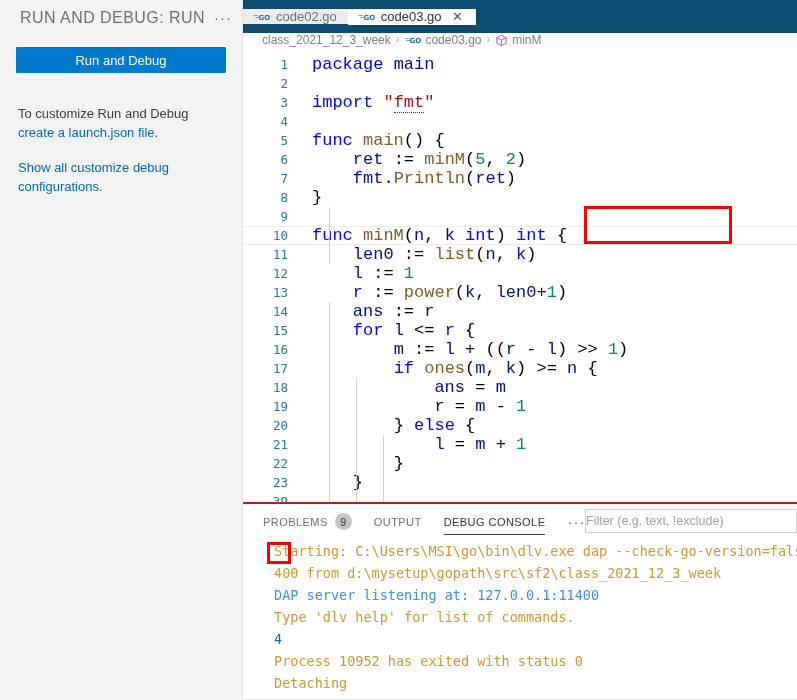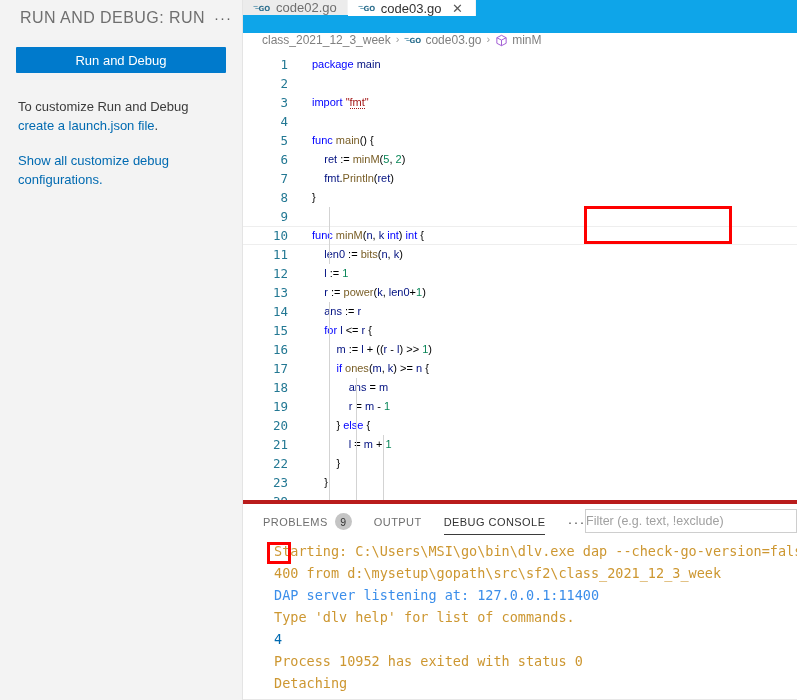--- a/index.html
+++ b/index.html
@@ -30,32 +30,32 @@
   .ellipsis-btn{
     width:22px;height:20px;display:flex;align-items:center;justify-content:center;
     color:#5f5f5f;font-size:15px;line-height:10px;letter-spacing:1px;cursor:pointer;
   }
   .runbtn{
     margin:12px 16px 0 16px;height:26px;background:#007acc;color:#ffffff;
     display:flex;align-items:center;justify-content:center;
     font-size:13px;border-radius:1px;cursor:pointer;user-select:none;
   }
   .side-para{
-    margin:24px 18px 0 18px;line-height:19px;font-size:13px;color:#3b3b3b;
+    margin:31px 18px 0 18px;line-height:19px;font-size:13px;color:#3b3b3b;
   }
   .lnk{color:#006ab1;cursor:pointer;}
   .side-para2{
     margin:16px 18px 0 18px;line-height:19px;font-size:13px;color:#006ab1;cursor:pointer;
   }
 
   
   #right{flex:1;height:700px;position:relative;display:flex;flex-direction:column;min-width:0;}
 
   
-  #tabbar{height:33px;background:#0ea5e9;display:flex;align-items:flex-start;flex:0 0 33px;position:relative;}
+  #tabbar{height:33px;background:#0c4a6e;display:flex;align-items:center;flex:0 0 33px;position:relative;}
   #tabbar::after{content:"";position:absolute;left:0;right:0;bottom:0;height:0;}
   .tab{
     display:flex;align-items:center;gap:6px;padding:0 10px 0 10px;
     font-size:13px;color:#6f6f6f;background:#ececec;cursor:pointer;
     border-right:1px solid #f3f3f3;box-sizing:border-box;white-space:nowrap;
     max-width:160px;
   }
   .tab.active{background:#ffffff;color:#333333;}
   .tab .tabclose{
     width:16px;height:16px;display:flex;align-items:center;justify-content:center;
@@ -82,39 +82,39 @@
     border-top:1px solid #eeeeee;border-bottom:1px solid #eeeeee;
     height:17px;line-height:17px;
   }
   .ln{
     position:absolute;left:0;top:0;width:45px;text-align:right;
     color:#237893;font-family:"DejaVu Sans Mono", monospace;font-size:12.5px;
     letter-spacing:0;
   }
   .ctext{
     position:absolute;left:69px;top:0;
-    font-family:Liberation Sans, sans-serif;font-size:11px;color:#001080;
+    font-family:Liberation Mono, monospace;font-size:17px;color:#001080;
     letter-spacing:0;
   }
   .kw{color:#0000ff;}
   .str{color:#a31515;}
   .num{color:#098658;}
   .fn{color:#795e26;}
   .pl{color:#000000;}
   .id{color:#001080;}
   .squig{border-bottom:1px dotted #a31515;}
   
   .guide{position:absolute;width:1px;background:#d3d3d3;}
 
   
   .annot{position:absolute;border:3px solid #fe0000;box-sizing:border-box;pointer-events:none;}
 
   
   #panel{
-    flex:0 0 196px;height:196px;background:#ffffff;border-top:4px solid #b91c1c;
+    flex:0 0 196px;height:196px;background:#ffffff;border-top:2px solid #b91c1c;
     position:relative;display:flex;flex-direction:column;
   }
   #panel-head{
     height:35px;flex:0 0 35px;display:flex;align-items:center;padding-left:20px;
     position:relative;
   }
   .ptab{
     font-size:11px;letter-spacing:.45px;text-transform:uppercase;color:#6f6f6f;
     margin-right:22px;cursor:pointer;position:relative;display:flex;align-items:center;gap:7px;
     height:27px;
@@ -225,21 +225,21 @@
           <div class="crow" style="top: 0px; position: absolute; left: 0px; right: 0px;"><span class="ln">1</span><span class="ctext"><span class="kw">package</span> <span class="id">main</span></span></div>
           <div class="crow" style="top: 19px; position: absolute; left: 0px; right: 0px;"><span class="ln">2</span><span class="ctext"></span></div>
           <div class="crow" style="top: 38px; position: absolute; left: 0px; right: 0px;"><span class="ln">3</span><span class="ctext"><span class="kw">import</span> <span class="str">"<span class="squig">fmt</span>"</span></span></div>
           <div class="crow" style="top: 57px; position: absolute; left: 0px; right: 0px;"><span class="ln">4</span><span class="ctext"></span></div>
           <div class="crow" style="top: 76px; position: absolute; left: 0px; right: 0px;"><span class="ln">5</span><span class="ctext"><span class="kw">func</span> <span class="fn">main</span><span class="pl">()</span> <span class="pl">{</span></span></div>
           <div class="crow" style="top: 95px; position: absolute; left: 0px; right: 0px;"><span class="ln">6</span><span class="ctext">    <span class="id">ret</span> <span class="pl">:=</span> <span class="fn">minM</span><span class="pl">(</span><span class="num">5</span><span class="pl">,</span> <span class="num">2</span><span class="pl">)</span></span></div>
           <div class="crow" style="top: 114px; position: absolute; left: 0px; right: 0px;"><span class="ln">7</span><span class="ctext">    <span class="id">fmt</span><span class="pl">.</span><span class="fn">Println</span><span class="pl">(</span><span class="id">ret</span><span class="pl">)</span></span></div>
           <div class="crow" style="top: 133px; position: absolute; left: 0px; right: 0px;"><span class="ln">8</span><span class="ctext"><span class="pl">}</span></span></div>
           <div class="crow" style="top: 152px; position: absolute; left: 0px; right: 0px;"><span class="ln">9</span><span class="ctext"></span></div>
           <div class="crow curline" style="top: 171px; position: absolute; left: 0px; right: 0px;"><span class="ln">10</span><span class="ctext"><span class="kw">func</span> <span class="fn">minM</span><span class="pl">(</span><span class="id">n</span><span class="pl">,</span> <span class="id">k</span> <span class="kw">int</span><span class="pl">)</span> <span class="kw">int</span> <span class="pl">{</span></span></div>
-          <div class="crow" style="top: 190px; position: absolute; left: 0px; right: 0px;"><span class="ln">11</span><span class="ctext">    <span class="id">len0</span> <span class="pl">:=</span> <span class="fn">bits</span><span class="pl">(</span><span class="id">n</span><span class="pl">,</span> <span class="id">k</span><span class="pl">)</span></span></div>
+          <div class="crow" style="top: 190px; position: absolute; left: 0px; right: 0px;"><span class="ln">11</span><span class="ctext">    <span class="id">len0</span> <span class="pl">:=</span> <span class="fn">list</span><span class="pl">(</span><span class="id">n</span><span class="pl">,</span> <span class="id">k</span><span class="pl">)</span></span></div>
           <div class="crow" style="top: 209px; position: absolute; left: 0px; right: 0px;"><span class="ln">12</span><span class="ctext">    <span class="id">l</span> <span class="pl">:=</span> <span class="num">1</span></span></div>
           <div class="crow" style="top: 228px; position: absolute; left: 0px; right: 0px;"><span class="ln">13</span><span class="ctext">    <span class="id">r</span> <span class="pl">:=</span> <span class="fn">power</span><span class="pl">(</span><span class="id">k</span><span class="pl">,</span> <span class="id">len0</span><span class="pl">+</span><span class="num">1</span><span class="pl">)</span></span></div>
           <div class="crow" style="top: 247px; position: absolute; left: 0px; right: 0px;"><span class="ln">14</span><span class="ctext">    <span class="id">ans</span> <span class="pl">:=</span> <span class="id">r</span></span></div>
           <div class="crow" style="top: 266px; position: absolute; left: 0px; right: 0px;"><span class="ln">15</span><span class="ctext">    <span class="kw">for</span> <span class="id">l</span> <span class="pl">&lt;=</span> <span class="id">r</span> <span class="pl">{</span></span></div>
           <div class="crow" style="top: 285px; position: absolute; left: 0px; right: 0px;"><span class="ln">16</span><span class="ctext">        <span class="id">m</span> <span class="pl">:=</span> <span class="id">l</span> <span class="pl">+</span> <span class="pl">((</span><span class="id">r</span> <span class="pl">-</span> <span class="id">l</span><span class="pl">)</span> <span class="pl">&gt;&gt;</span> <span class="num">1</span><span class="pl">)</span></span></div>
           <div class="crow" style="top: 304px; position: absolute; left: 0px; right: 0px;"><span class="ln">17</span><span class="ctext">        <span class="kw">if</span> <span class="fn">ones</span><span class="pl">(</span><span class="id">m</span><span class="pl">,</span> <span class="id">k</span><span class="pl">)</span> <span class="pl">&gt;=</span> <span class="id">n</span> <span class="pl">{</span></span></div>
           <div class="crow" style="top: 323px; position: absolute; left: 0px; right: 0px;"><span class="ln">18</span><span class="ctext">            <span class="id">ans</span> <span class="pl">=</span> <span class="id">m</span></span></div>
           <div class="crow" style="top: 342px; position: absolute; left: 0px; right: 0px;"><span class="ln">19</span><span class="ctext">            <span class="id">r</span> <span class="pl">=</span> <span class="id">m</span> <span class="pl">-</span> <span class="num">1</span></span></div>
           <div class="crow" style="top: 361px; position: absolute; left: 0px; right: 0px;"><span class="ln">20</span><span class="ctext">        <span class="pl">}</span> <span class="kw">else</span> <span class="pl">{</span></span></div>
           <div class="crow" style="top: 380px; position: absolute; left: 0px; right: 0px;"><span class="ln">21</span><span class="ctext">            <span class="id">l</span> <span class="pl">=</span> <span class="id">m</span> <span class="pl">+</span> <span class="num">1</span></span></div>

